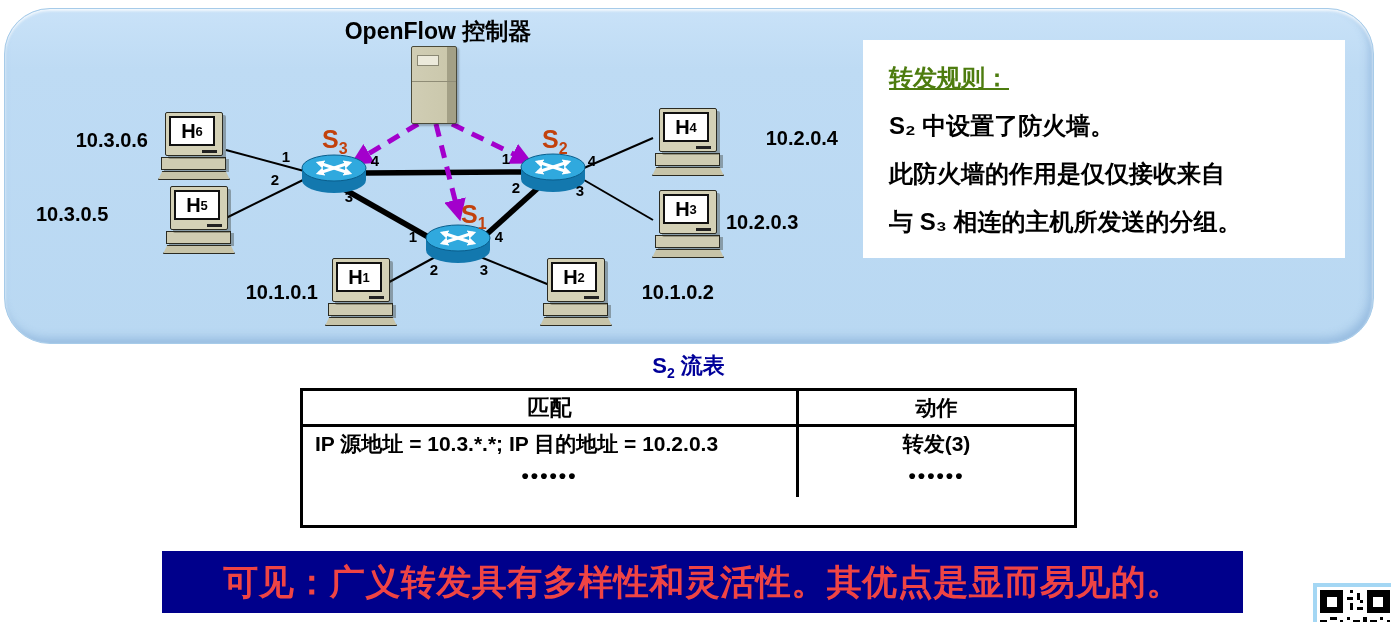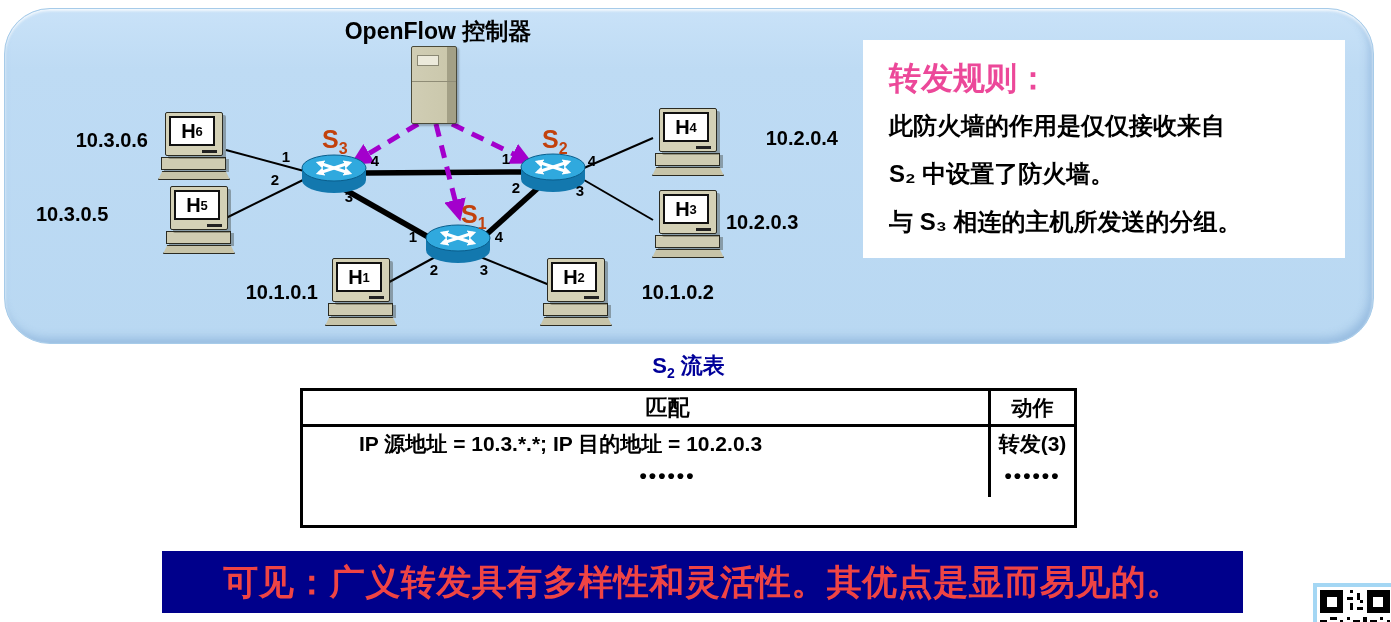--- a/index.html
+++ b/index.html
@@ -46,31 +46,31 @@
   }
   .screen sub{font-size:13px;}
   .slotdash{position:absolute;right:5px;bottom:2px;width:15px;height:3px;background:#222;}
   .unit{margin-left:3px;margin-top:1px;width:63px;height:11px;background:#cfccb2;border:1.5px solid #2b2b22;box-shadow:3px 2px 0 rgba(40,40,30,.35);}
   .hbase{margin-top:1px;width:70px;height:7px;background:#c7c4a9;border:1.5px solid #2b2b22;clip-path:polygon(6% 0,94% 0,100% 100%,0 100%);}
   
   .rules{
     left:863px;top:40px;width:482px;height:218px;background:#ffffff;
     padding:14px 0 0 26px;box-sizing:border-box;
   }
-  .rules .r-title{color:#ec4899;font-size:32px;line-height:48px;}
+  .rules .r-title{color:#4d7c0f;font-size:24px;line-height:48px;text-decoration:underline;}
   .rules .r-line{color:#000;font-size:24px;line-height:48px;}
   
   .ft-title{left:300px;top:352px;width:777px;text-align:center;font-size:22px;color:#000099;line-height:1.3;}
   .ft-title sub{font-size:14px;}
   .ftable{
     left:300px;top:388px;width:777px;height:140px;background:#fff;
     border:3px solid #000;box-sizing:border-box;
   }
   .ft-row{display:flex;}
-  .ft-cell-match{width:644px;box-sizing:border-box;border-right:3px solid #000;padding-left:12px;font-size:21px;margin-left:44px;}
+  .ft-cell-match{width:496px;box-sizing:border-box;border-right:3px solid #000;padding-left:12px;font-size:21px;}
   .ft-cell-action{flex:1;text-align:center;font-size:21px;}
   .ft-head{height:33px;line-height:33px;border-bottom:3px solid #000;}
   .ft-head .ft-cell-match{text-align:center;padding-left:0;font-size:22px;}
   .ft-data{height:34px;line-height:34px;}
   .ft-dots{height:36px;line-height:30px;letter-spacing:2px;}
   
   .banner{
     left:162px;top:551px;width:1081px;height:62px;background:#00008b;
     display:flex;align-items:center;justify-content:center;
     color:#ef4444;font-size:35px;letter-spacing:0.5px;white-space:nowrap;
@@ -229,22 +229,22 @@
       </div>
       <div class="slotdash"></div>
     </div>
   <div class="unit"></div>
   <div class="hbase"></div>
 </div>
 <div class="abs ip" style="left:608px;top:282px;width:106px;text-align:right">10.1.0.2</div>
 
 <div class="abs rules">
   <div class="r-title">转发规则：</div>
+  <div class="r-line">S₂ 中设置了防火墙。</div>
   <div class="r-line">此防火墙的作用是仅仅接收来自</div>
-  <div class="r-line">S₂ 中设置了防火墙。</div>
   <div class="r-line">与 S₃ 相连的主机所发送的分组。</div>
 </div>
 
 <div class="abs ft-title"><span>S</span><sub>2</sub><span> 流表</span></div>
 
 <div class="abs ftable">
   <div class="ft-row ft-head">
     <div class="ft-cell-match">匹配</div>
     <div class="ft-cell-action">动作</div>
   </div>

